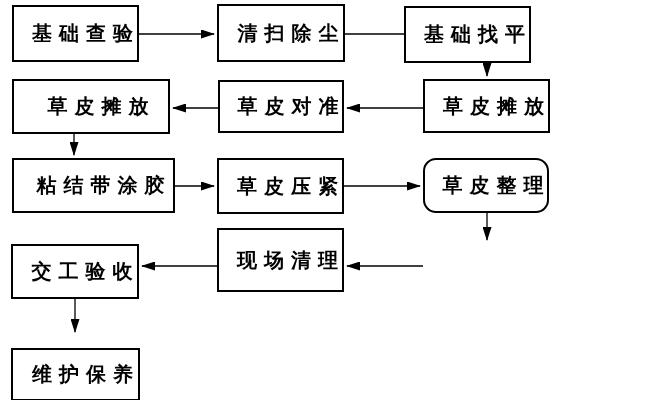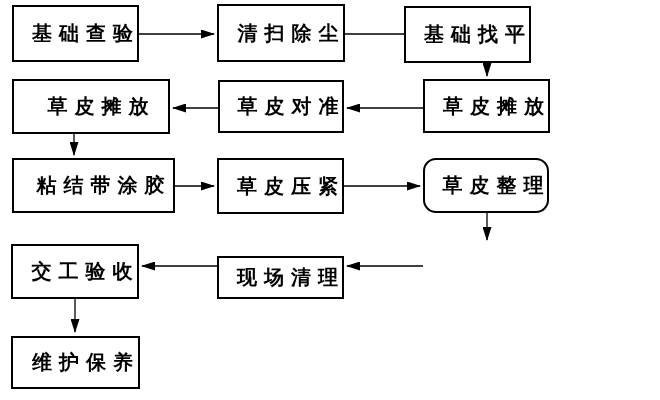--- a/index.html
+++ b/index.html
@@ -43,24 +43,24 @@
   
   .n4  { left: 12px;  top: 79px;  width: 158px; height: 55px; }
   .n5  { left: 218px; top: 80px;  width: 126px; height: 53px; }
   .n6  { left: 423px; top: 79px;  width: 127px; height: 54px; }
   
   .n7  { left: 12px;  top: 158px; width: 163px; height: 55px; align-items: center; }
   .n8  { left: 217px; top: 158px; width: 127px; height: 56px; }
   .n9  { left: 423px; top: 158px; width: 126px; height: 55px; border-radius: 13px; }
   
   .n10 { left: 11px;  top: 244px; width: 128px; height: 55px; }
-  .n11 { left: 217px; top: 256px; width: 127px; height: 43px; }
+  .n11 { left: 217px; top: 228px; width: 127px; height: 64px; }
   .n12 { left: 423px; top: 243px; width: 127px; height: 56px; }
   
-  .n13 { left: 11px;  top: 336px; width: 129px; height: 53px; }
+  .n13 { left: 11px;  top: 348px; width: 129px; height: 53px; }
 
   .arrows line { stroke: #000000; stroke-width: 1.3px; }
 </style>
 </head>
 <body>
 
 <div class="stage">
 
   <svg class="arrows" viewBox="0 0 660 400" xmlns="http://www.w3.org/2000/svg">
     <defs>

